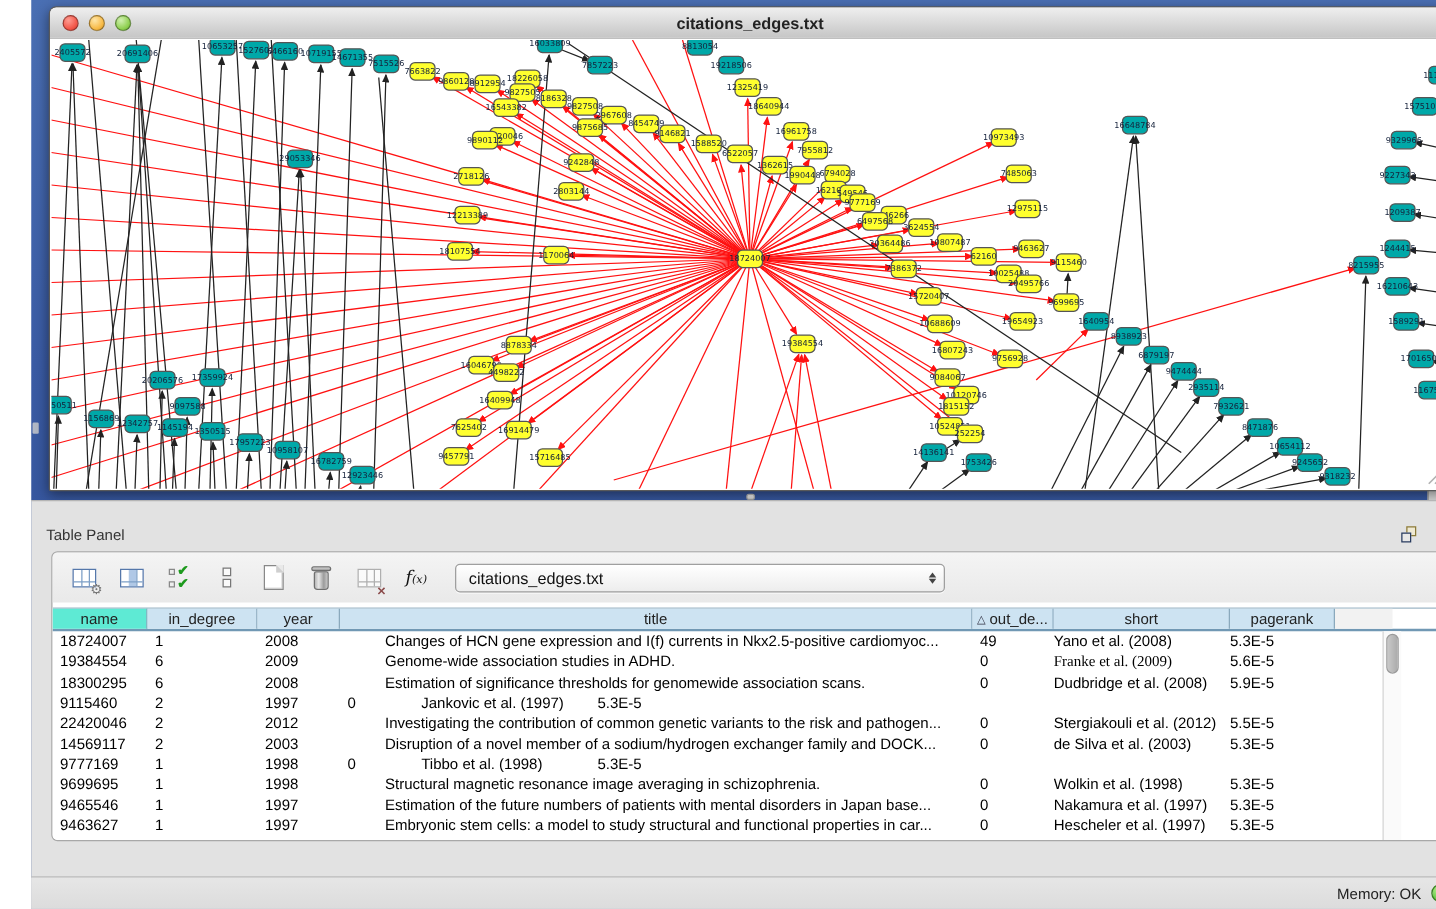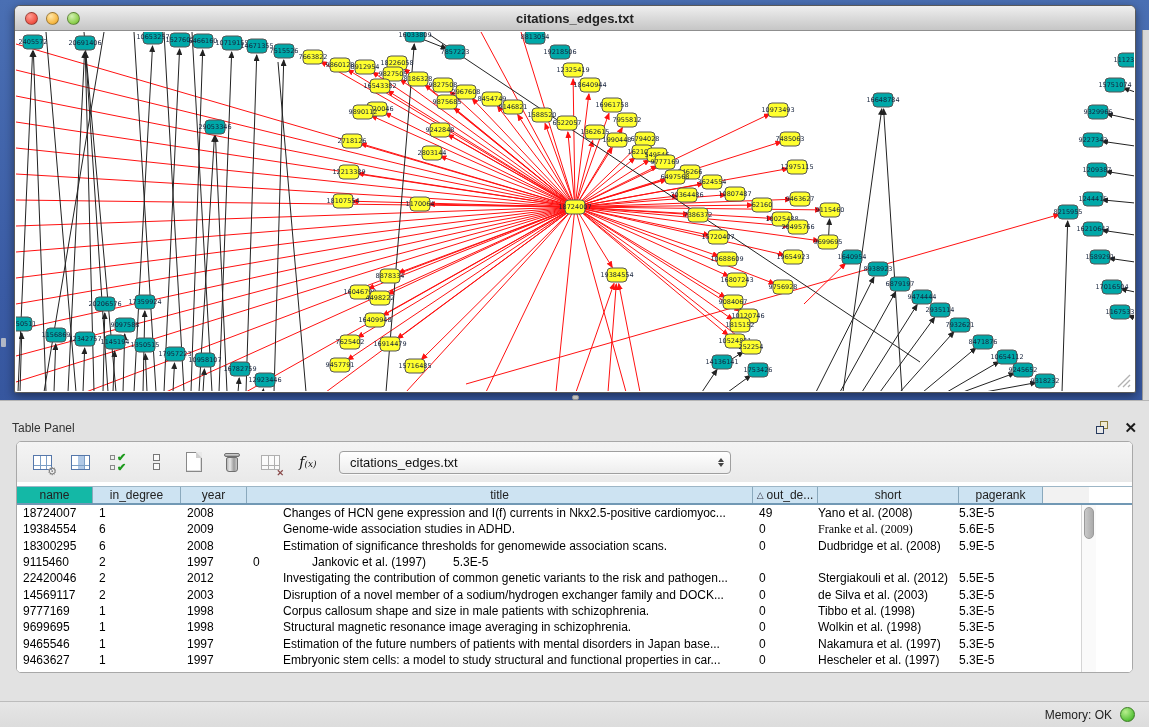--- a/index.html
+++ b/index.html
@@ -1,19 +1,19 @@
 <!DOCTYPE html>
 <html><head>
 <meta charset="utf-8">
 <style>
   * { margin:0; padding:0; box-sizing:border-box; }
   html,body { width:1149px; height:727px; overflow:hidden;
     font-family:"Liberation Sans", sans-serif; }
   #desktop { position:absolute; inset:0;
-    background:linear-gradient(180deg,#4a6fb3 0%, #3a5ba4 40%, #2c4a8e 100%); }
+    background:linear-gradient(180deg,#4a6fb3 0%, #3a5ba4 40%, #2c4a8e 100%);margin-left:25px; }
   .right-sliver { position:absolute; right:0; top:30px; width:7px; height:370px;
     background:#d9d9d9; border-left:1px solid #9a9a9a; }
   .left-artifact { position:absolute; left:1px; top:338px; width:5px; height:9px;
     background:#cfcfcf; border-radius:1px; opacity:.8; }
 
   
   #graph-window { position:absolute; left:14px; top:5px; width:1122px; height:388px;
     border:1px solid #5a5a5a; border-radius:6px 6px 2px 2px;
     box-shadow:0 3px 10px rgba(0,0,0,.45); background:#fff; }
   .titlebar { position:absolute; left:0; top:0; right:0; height:25px;
@@ -90,21 +90,21 @@
   .combo .arrows i { width:0; height:0; border-left:3.5px solid transparent; border-right:3.5px solid transparent; }
   .combo .arrows .up { border-bottom:4px solid #444; }
   .combo .arrows .dn { border-top:4px solid #444; }
 
   
   .table-wrap { position:absolute; left:0; right:0; top:44px; bottom:0; background:#fff; }
   .thead { display:flex; height:19px; border-top:1px solid #9db6c6; border-bottom:2px solid #7198b4;
     font-size:12px; color:#222; }
   .th { background:#cde3f2; border-right:1px solid #8aa9bd; display:flex; align-items:center;
     justify-content:center; overflow:hidden; white-space:nowrap; cursor:pointer; }
-  .th.gray { background:#14b8a6; }
+  .th.gray { background:#5eead4; }
   .th .tri { font-size:9px; margin-right:3px; color:#334; }
   .tbody { font-size:12px; color:#000; }
   .tr { display:flex; height:16.3px; align-items:center; }
   .td { overflow:hidden; white-space:nowrap; text-overflow:ellipsis; padding-left:6px; }
   .td.center { padding-left:0; }
   .td.title-cell { padding-left:36px; }
   .vscroll { position:absolute; top:19px; right:36px; width:15px; bottom:0;
     background:#fafafa; border-left:1px solid #d5d5d5; }
   .vscroll .thumb { position:absolute; top:2px; left:2px; width:10px; height:32px;
     background:linear-gradient(90deg,#c9c9c9,#ababab); border-radius:6px; border:1px solid #9a9a9a; }
@@ -928,21 +928,20 @@
               <div class="td" style="width: 66px;">2003</div>
               <div class="td title-cell" style="width: 506px;">Disruption of a novel member of a sodium/hydrogen exchanger family and DOCK...</div>
               <div class="td" style="width: 65px;">0</div>
               <div class="td center" style="width: 141px;">de Silva et al. (2003)</div>
               <div class="td center" style="width: 84px;">5.3E-5</div>
             </div>
             <div class="tr">
               <div class="td" style="width: 76px;">9777169</div>
               <div class="td" style="width: 88px;">1</div>
               <div class="td" style="width: 66px;">1998</div>
-              <div class="td title-cell" style="width: 506px;">Corpus callosum shape and size in male patients with schizophrenia.</div>
               <div class="td" style="width: 65px;">0</div>
               <div class="td center" style="width: 141px;">Tibbo et al. (1998)</div>
               <div class="td center" style="width: 84px;">5.3E-5</div>
             </div>
             <div class="tr">
               <div class="td" style="width: 76px;">9699695</div>
               <div class="td" style="width: 88px;">1</div>
               <div class="td" style="width: 66px;">1998</div>
               <div class="td title-cell" style="width: 506px;">Structural magnetic resonance image averaging in schizophrenia.</div>
               <div class="td" style="width: 65px;">0</div>

